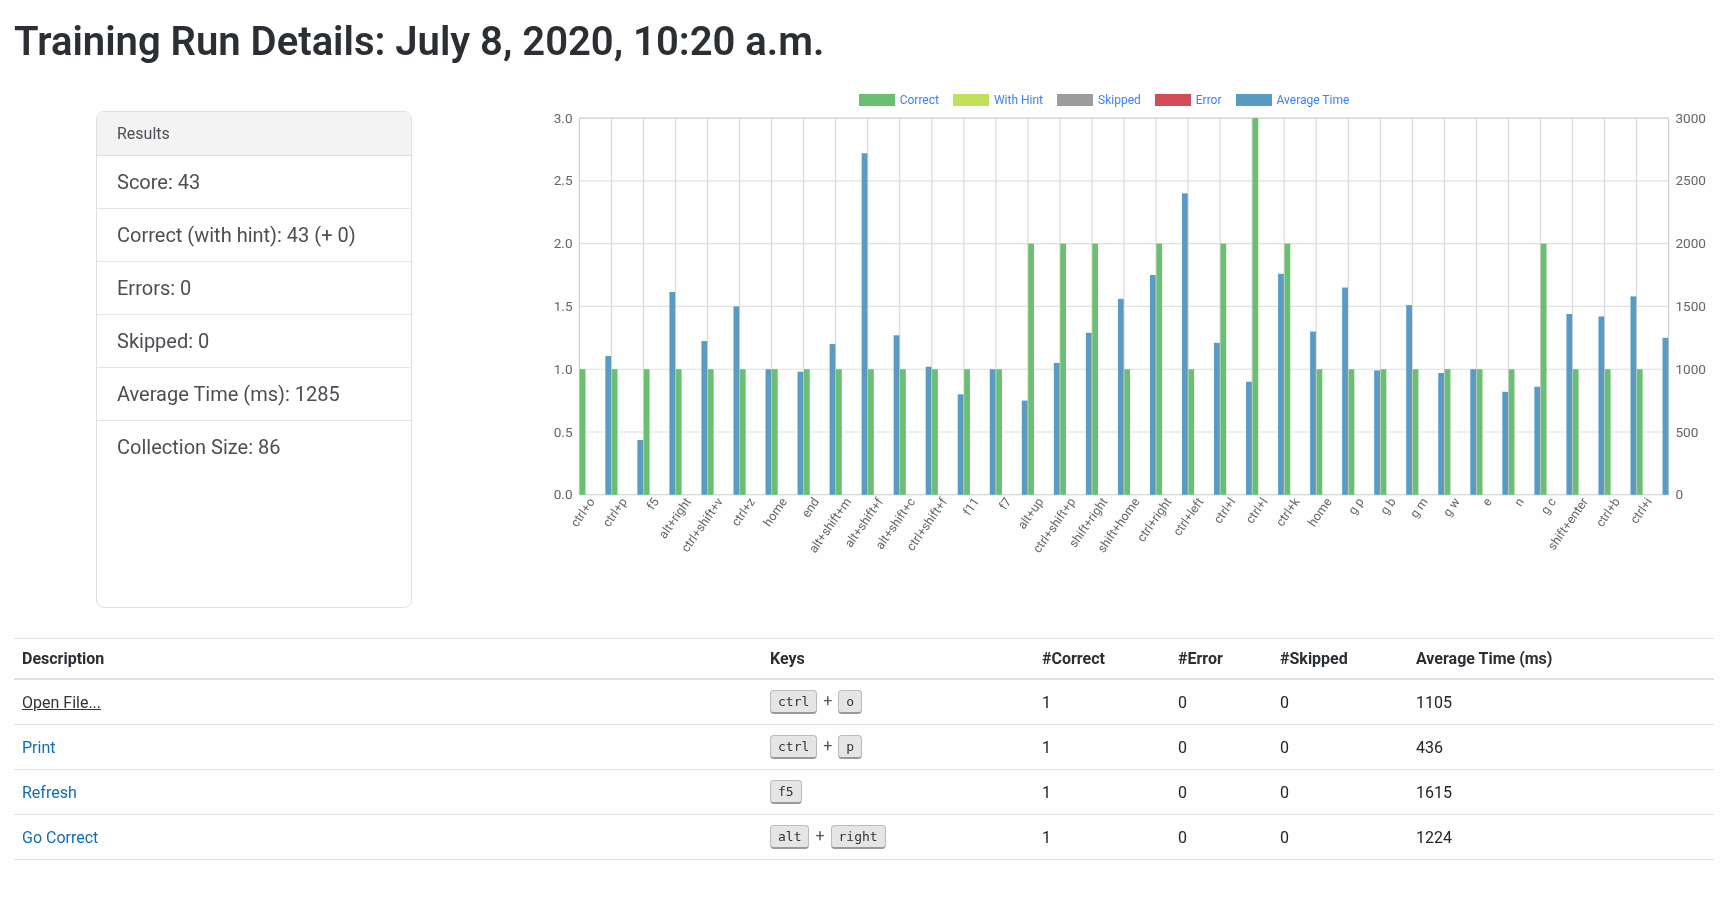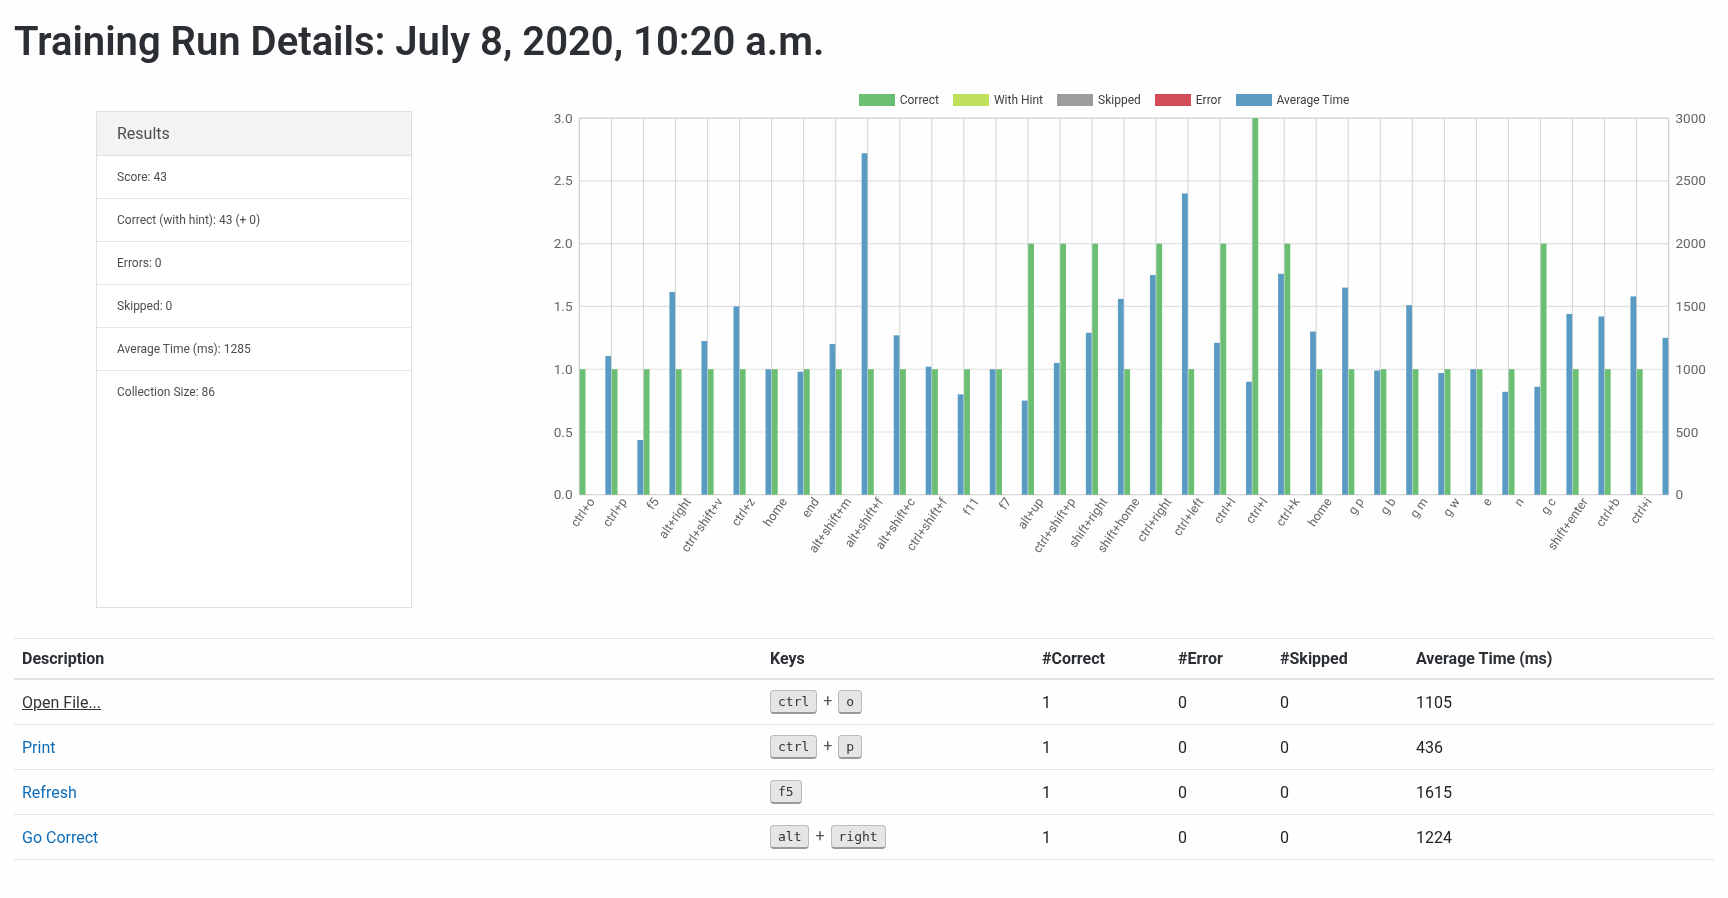--- a/index.html
+++ b/index.html
@@ -14,47 +14,47 @@
   font-size: 40px;
   font-weight: 600;
   margin: 18px 0 28px 0;
   color: #2b2f33;
 }
 .row { display: flex; gap: 40px; }
 .left-col { width: 480px; display: flex; justify-content: center; }
 .right-col { flex: 1; }
 .card {
   border: 1px solid #dfdfdf;
-  border-radius: 0;
+  border-radius: 8px;
   width: 316px;
   margin-top: 18px;
   background: #fff;
 }
 .card-header {
   background: #f3f3f3;
   border-bottom: 1px solid #dfdfdf;
   padding: 12px 20px;
   font-size: 16px;
   color: #4b4f53;
   border-radius: 4px 4px 0 0;
 }
 .list-group-item {
   padding: 14px 20px;
   border-bottom: 1px solid #e6e6e6;
-  font-size: 12px;
+  font-size: 20px;
   color: #4b4f53;
 }
 .list-group-item:last-child { border-bottom: none; }
 .chart-wrap { position: relative; }
 .legend {
   display: flex;
   justify-content: center;
   gap: 14px;
   font-size: 12px;
-  color: #404040;
+  color: #3b82f6;
   margin-bottom: 2px;
   padding-right: 40px;
 }
 .legend-item { display: flex; align-items: center; gap: 5px; }
 .swatch { width: 36px; height: 12px; }
 svg.chart { width: 100%; display: block; }
 .xlabel {
   font-size: 11px;
   fill: #666;
   text-anchor: end;

